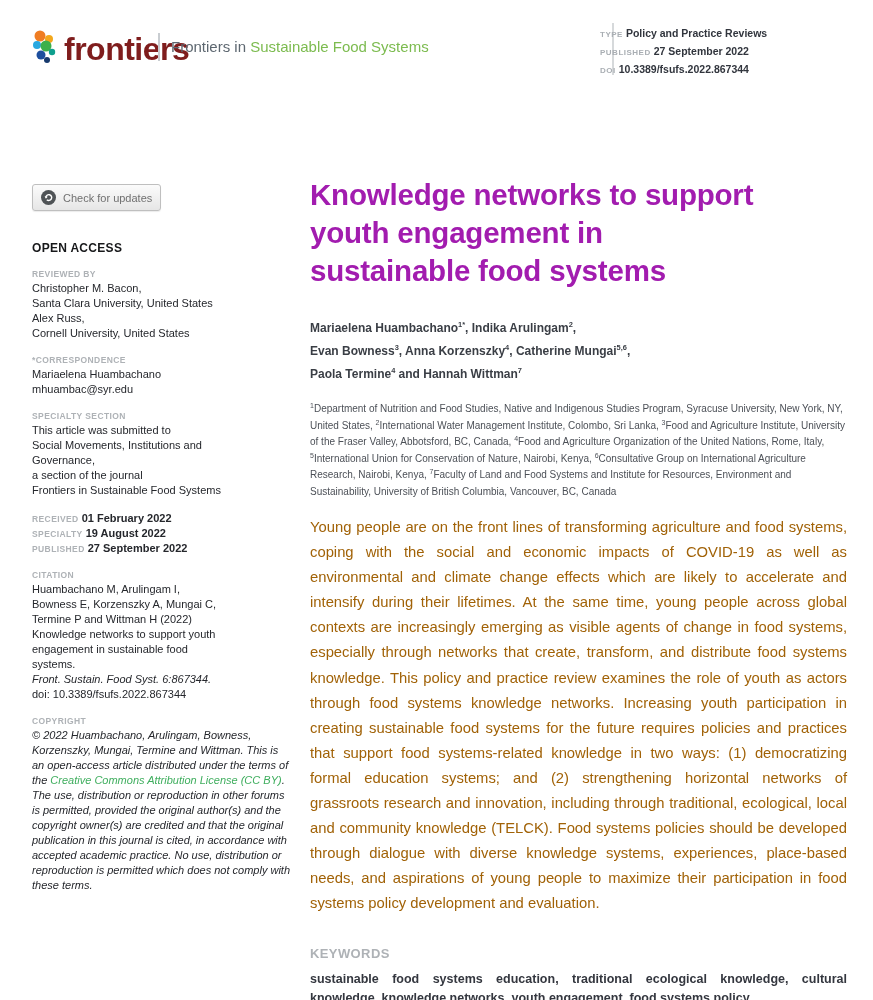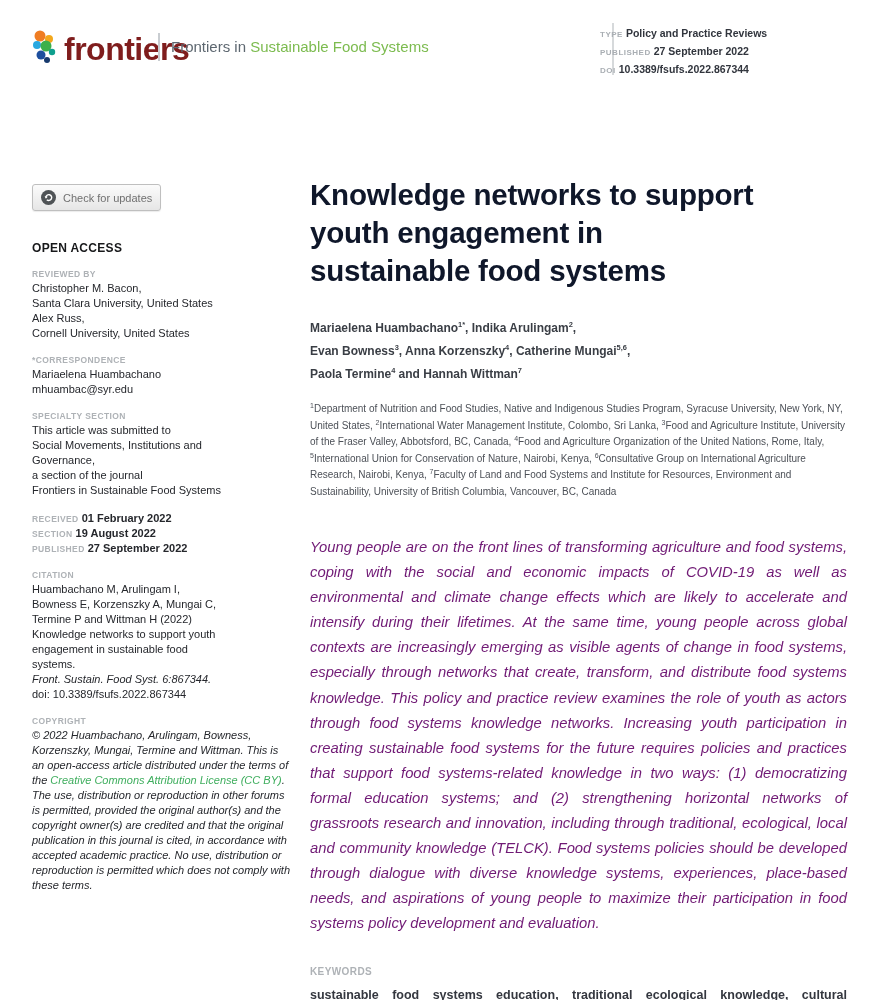--- a/index.html
+++ b/index.html
@@ -36,30 +36,30 @@
   .sb-dates { margin-top:13px; }
   .sb-date-row { font-size:11px; line-height:15px; }
   .sb-date-row .sb-label { margin-right:3px; }
   .sb-date-row .sb-val { color:#25272c; font-weight:600; }
   .sb-italic { font-style:italic; }
   .green-link { color:#3fae5e; cursor:pointer; }
   .copyright-text { font-size:11px; color:#25272c; line-height:15px; font-style:italic; font-weight:500; }
 
   
   .main { position:absolute; left:310px; top:176px; width:537px; }
-  .title { font-size:29.5px; line-height:38px; font-weight:600; color:#0f172a;
+  .title { font-size:29.5px; line-height:38px; font-weight:600; color:#a21caf;
     letter-spacing:-0.2px; white-space:pre-line; }
   .authors { margin-top:27px; font-size:12px; font-weight:600; color:#3a3e45;
     line-height:23px; white-space:pre-line; }
   .authors sup { font-size:62%; line-height:0; }
   .affiliations { margin-top:15px; font-size:10px; color:#4c5057; line-height:16.5px; font-weight:500; }
   .affiliations sup { font-size:70%; line-height:0; }
-  .abstract { margin-top:35px; font-size:14.8px; color:#701a75; line-height:25.1px;
-    text-align:justify; font-weight:500;font-style:italic; }
-  .kw-label { margin-top:29px; font-size:10px; font-weight:700; color:#aeb2b6; letter-spacing:.4px; }
+  .abstract { margin-top:15px; font-size:14.8px; color:#a16207; line-height:25.1px;
+    text-align:justify; font-weight:500; }
+  .kw-label { margin-top:29px; font-size:13px; font-weight:700; color:#aeb2b6; letter-spacing:.4px; }
   .keywords { margin-top:9px; font-size:12.5px; font-weight:700; color:#34373f;
     line-height:19px; text-align:justify; }
 </style>
 </head>
 <body>
 
 <div class="page">
 
   <svg class="logo-icon" viewBox="0 0 28 38">
     <circle cx="9" cy="7" r="5.5" fill="#ef7d23"></circle>
@@ -112,21 +112,21 @@
       <div class="sb-label">SPECIALTY SECTION</div>
       <div class="sb-text">This article was submitted to
 Social Movements, Institutions and
 Governance,
 a section of the journal
 Frontiers in Sustainable Food Systems</div>
     </div>
 
     <div class="sb-dates">
       <div class="sb-date-row"><span class="sb-label">RECEIVED</span><span class="sb-val">01 February 2022</span></div>
-      <div class="sb-date-row"><span class="sb-label">SECTION</span><span class="sb-val">19 August 2022</span></div>
+      <div class="sb-date-row"><span class="sb-label">SPECIALTY</span><span class="sb-val">19 August 2022</span></div>
       <div class="sb-date-row"><span class="sb-label">PUBLISHED</span><span class="sb-val">27 September 2022</span></div>
     </div>
 
     <div class="sb-section">
       <div class="sb-label">CITATION</div>
       <div class="sb-text">Huambachano M, Arulingam I,
 Bowness E, Korzenszky A, Mungai C,
 Termine P and Wittman H (2022)
 Knowledge networks to support youth
 engagement in sustainable food

